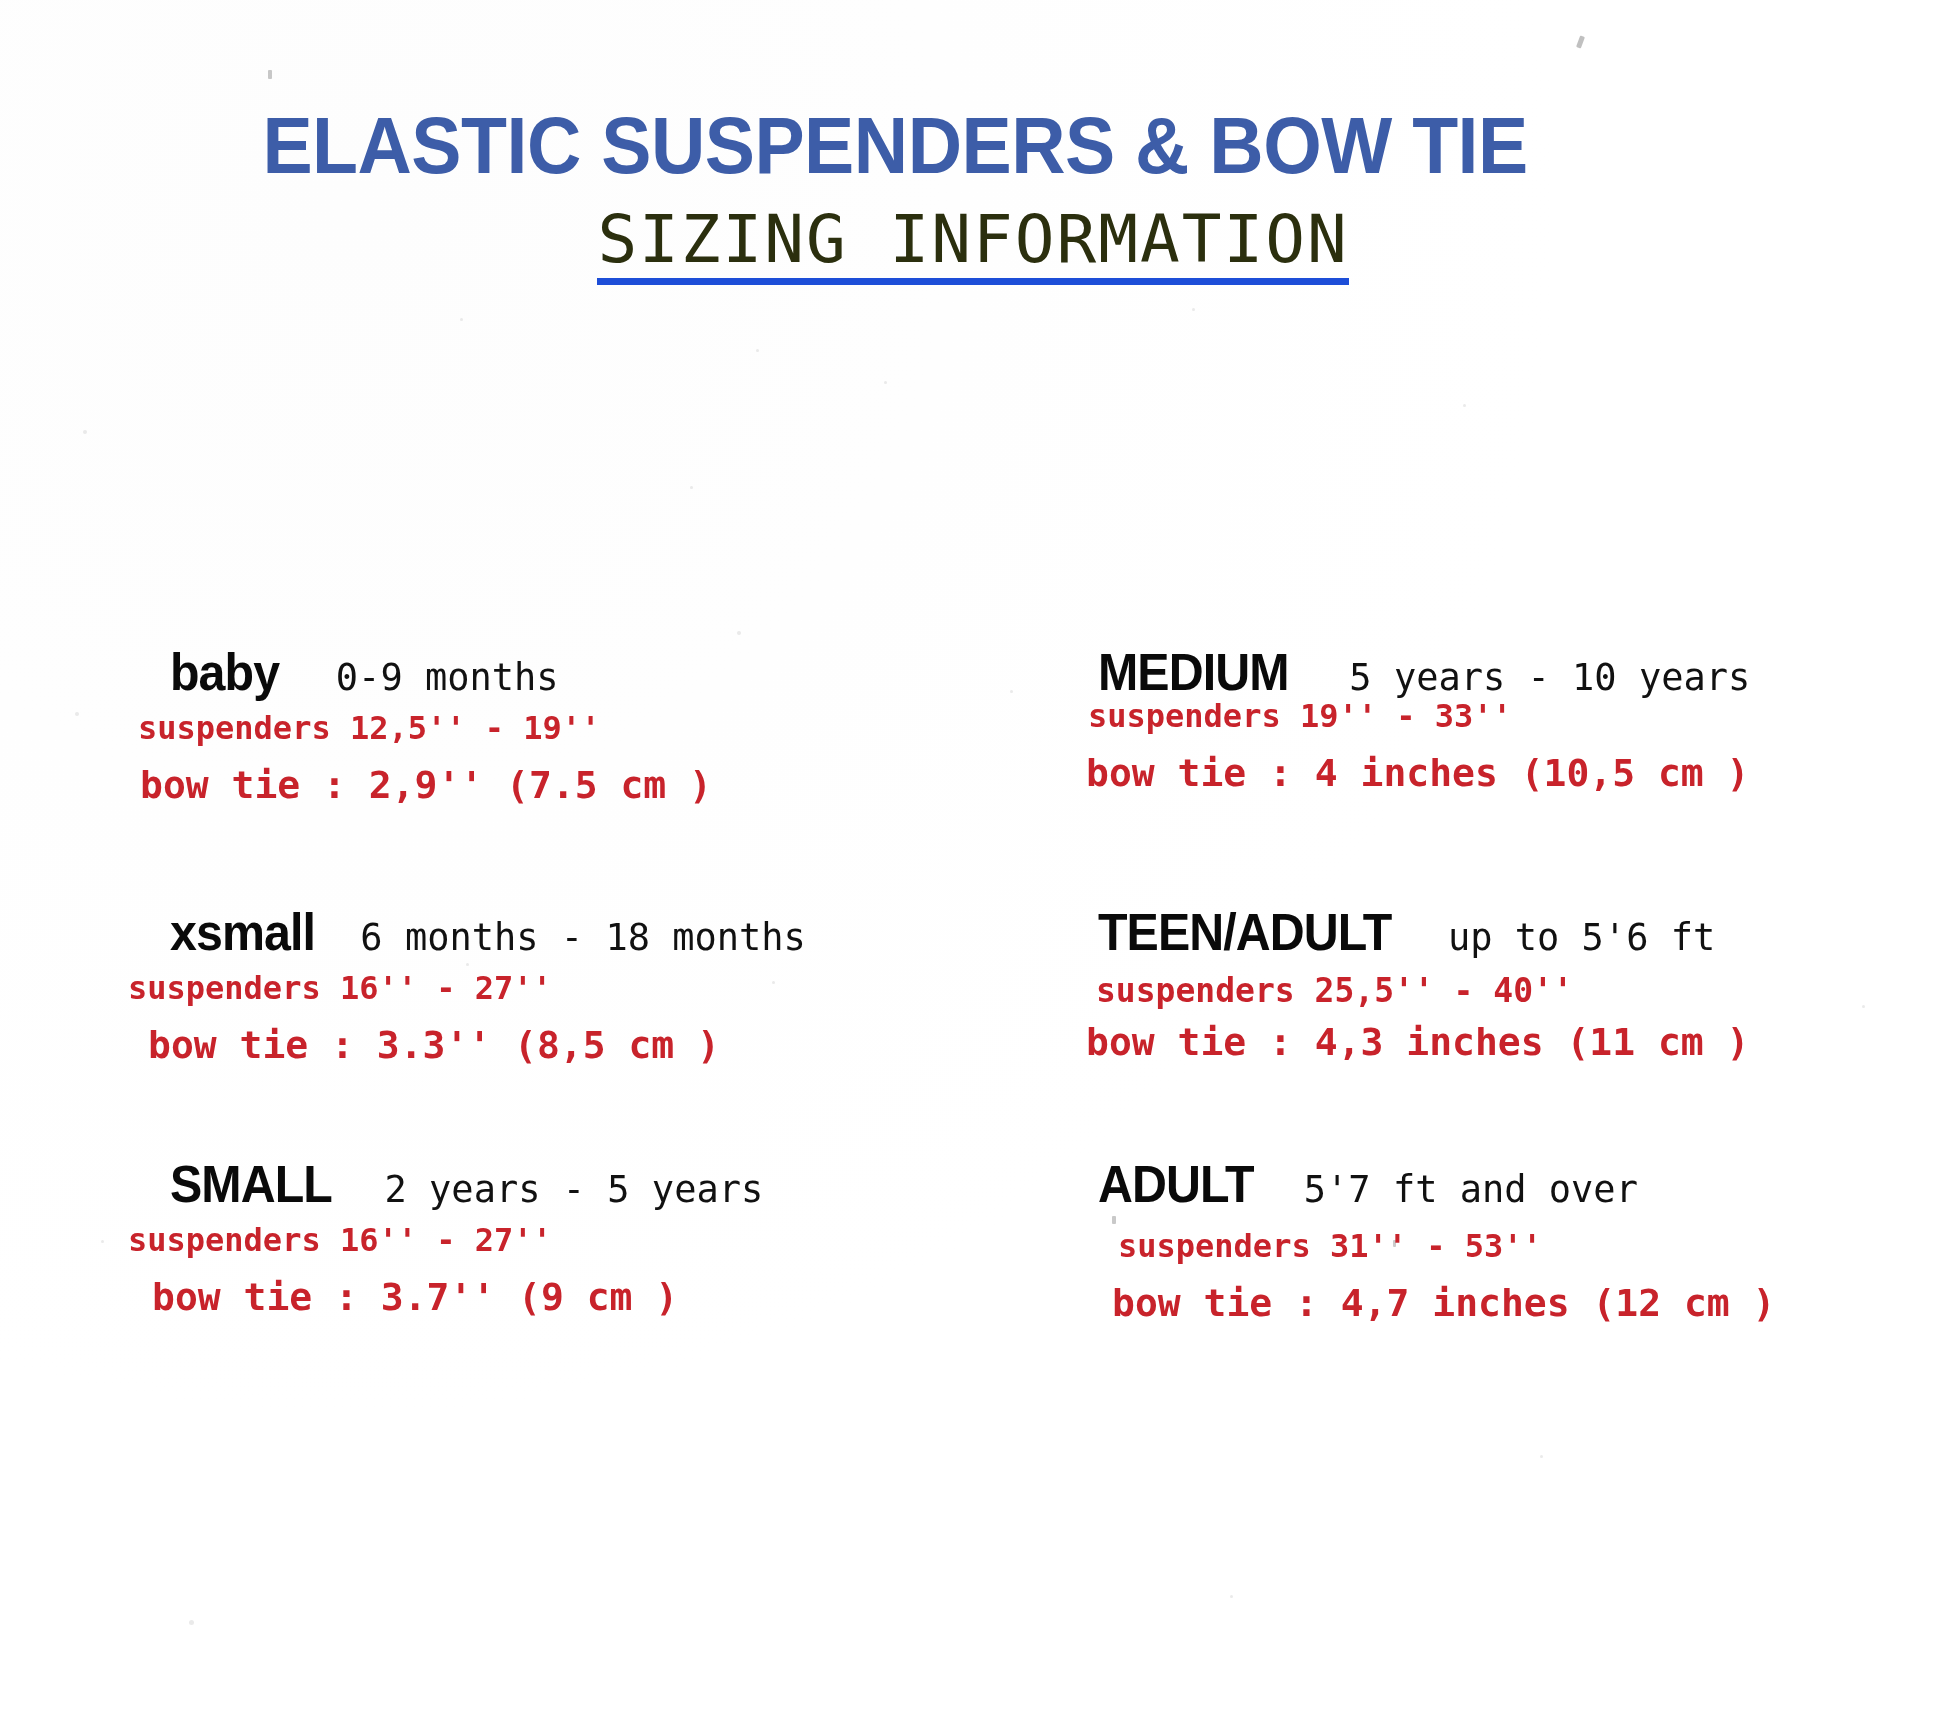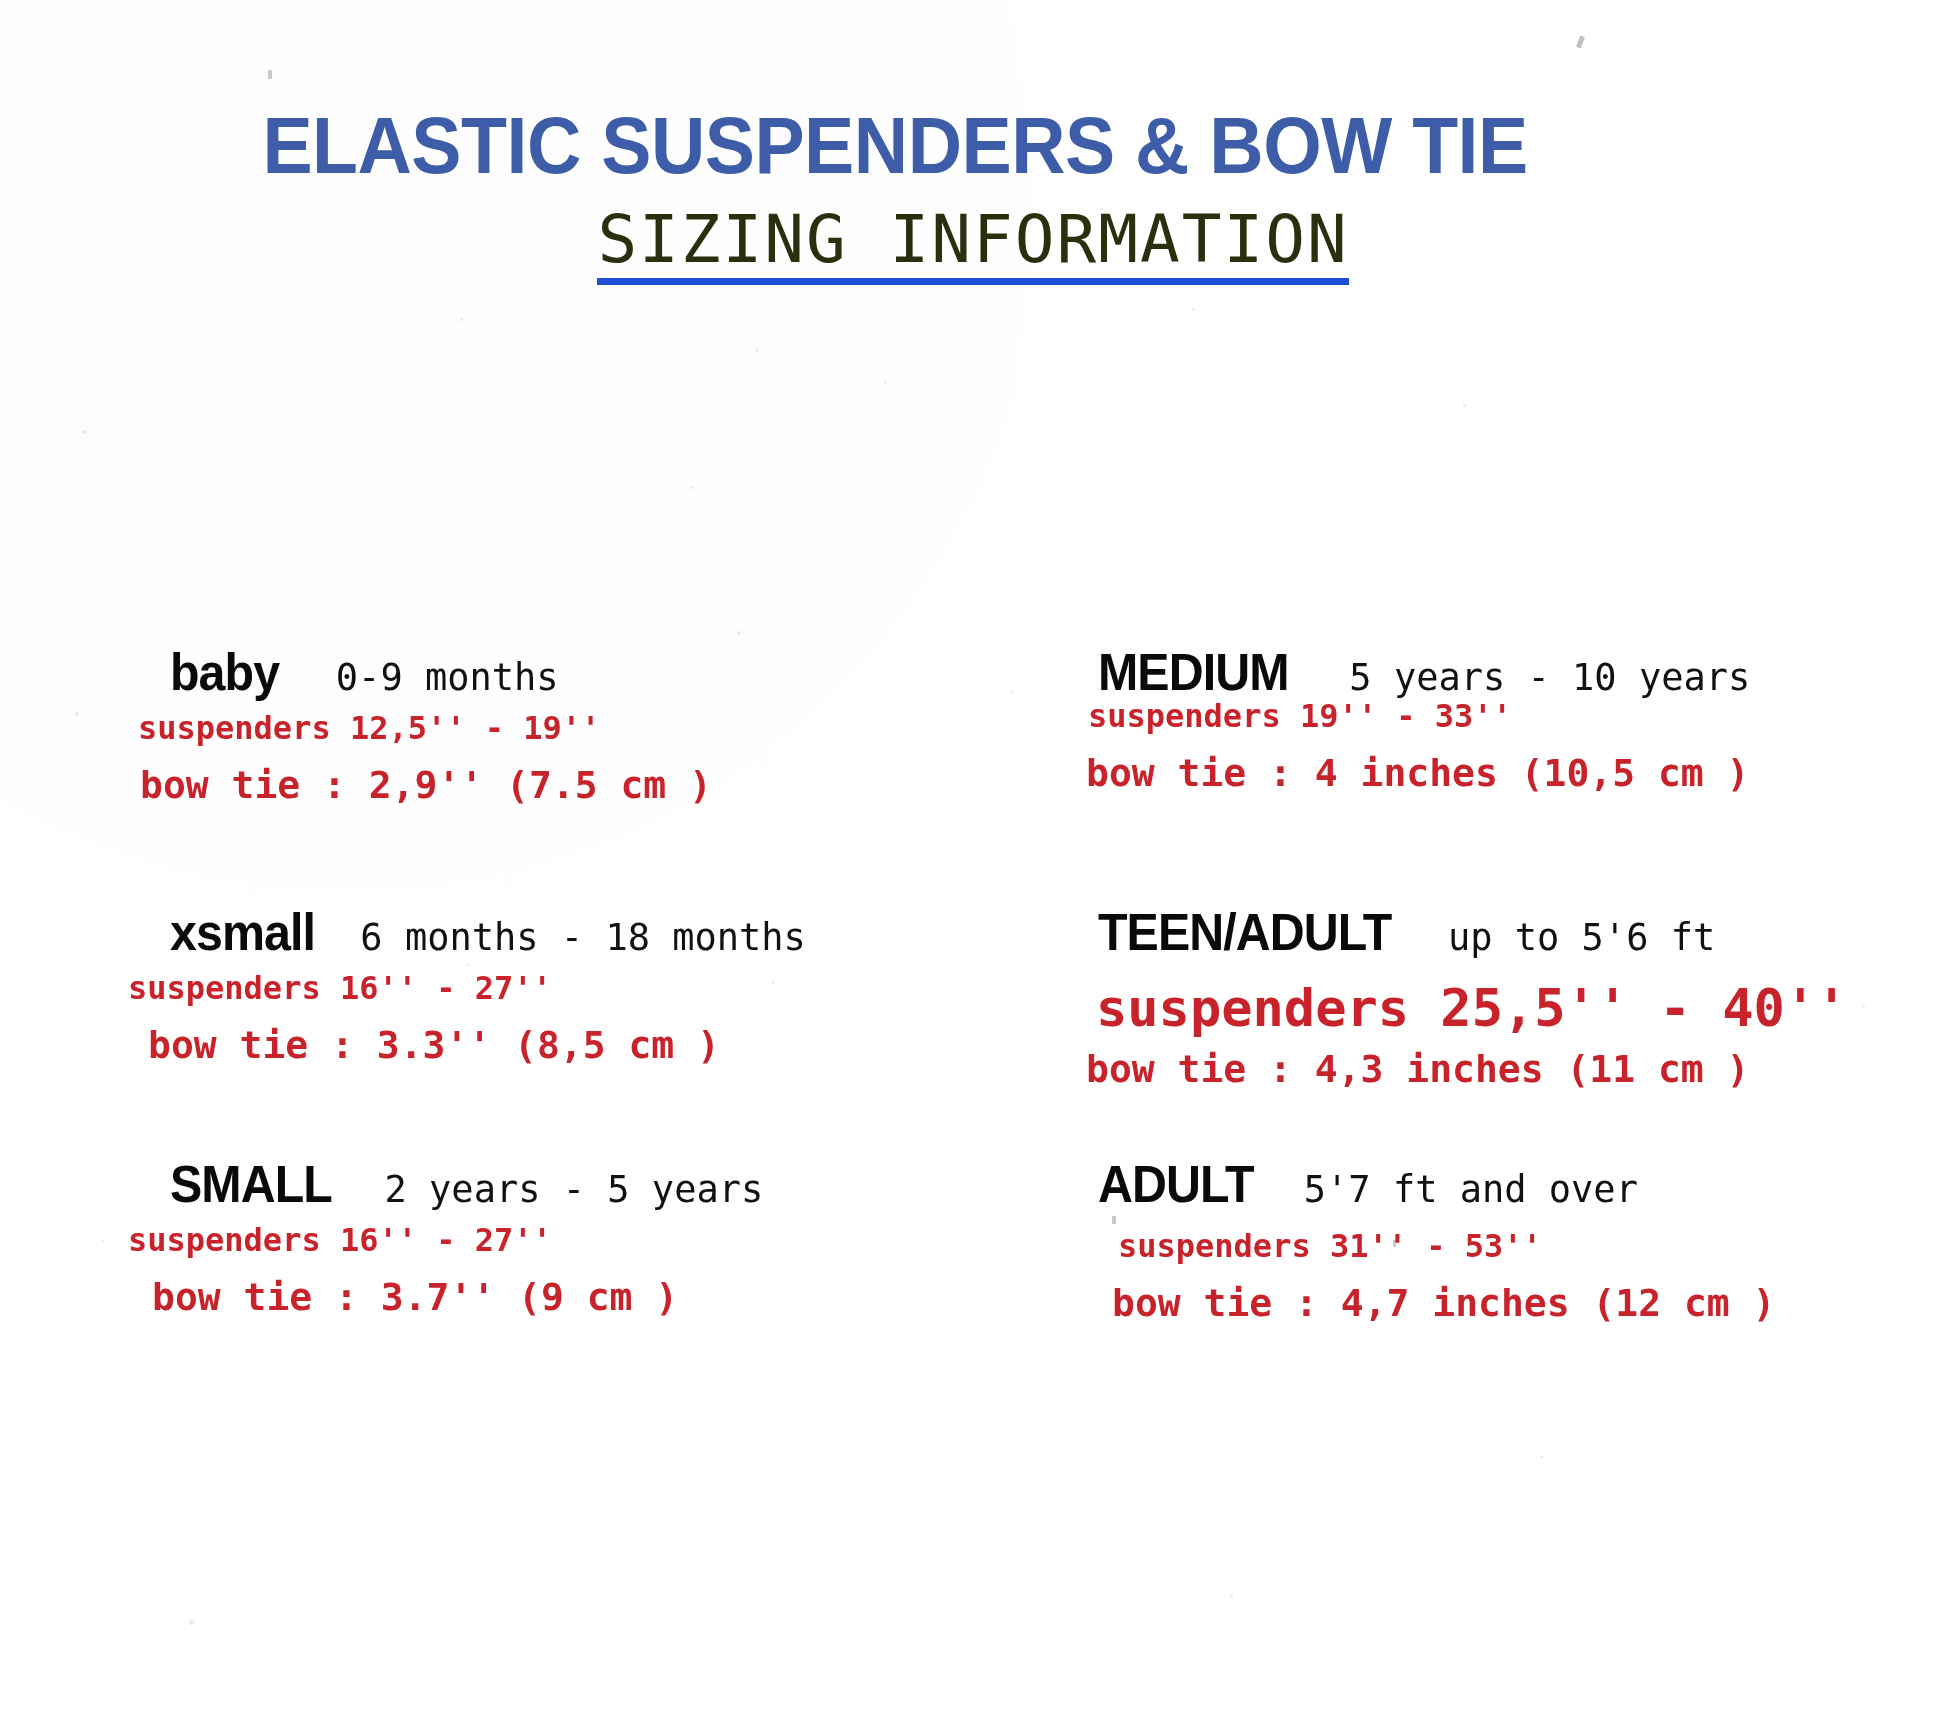--- a/index.html
+++ b/index.html
@@ -197,21 +197,21 @@
     </span>
     <span class="measure sus" style="margin-left:-10px;margin-top:2px;">suspenders 19'' - 33''</span>
     <span class="measure bow" style="margin-left:-12px;margin-top:22px;">bow tie : 4 inches (10,5 cm )</span>
   </div>
 
   <div class="block" style="left:1098px;top:260px;">
     <span class="hdr-line">
       <span class="size-name">TEEN/ADULT</span>
       <span style="display:inline-block;width:30px;"></span><span class="age-range">up to 5'6 ft</span>
     </span>
-    <span class="measure sus" style="margin-left:-2px;margin-top:24px;font-size:52px;">suspenders 25,5'' - 40''</span>
+    <span class="measure sus" style="margin-left:-2px;margin-top:16px;font-size:33px;">suspenders 25,5'' - 40''</span>
     <span class="measure bow" style="margin-left:-12px;margin-top:16px;">bow tie : 4,3 inches (11 cm )</span>
   </div>
 
   <div class="block" style="left:1098px;top:512px;">
     <span class="hdr-line">
       <span class="size-name">ADULT</span>
       <span style="display:inline-block;width:34px;"></span><span class="age-range">5'7 ft and over</span>
     </span>
     <span class="measure sus" style="margin-left:20px;margin-top:20px;">suspenders 31'' - 53''</span>
     <span class="measure bow" style="margin-left:14px;margin-top:22px;">bow tie : 4,7 inches (12 cm )</span>

